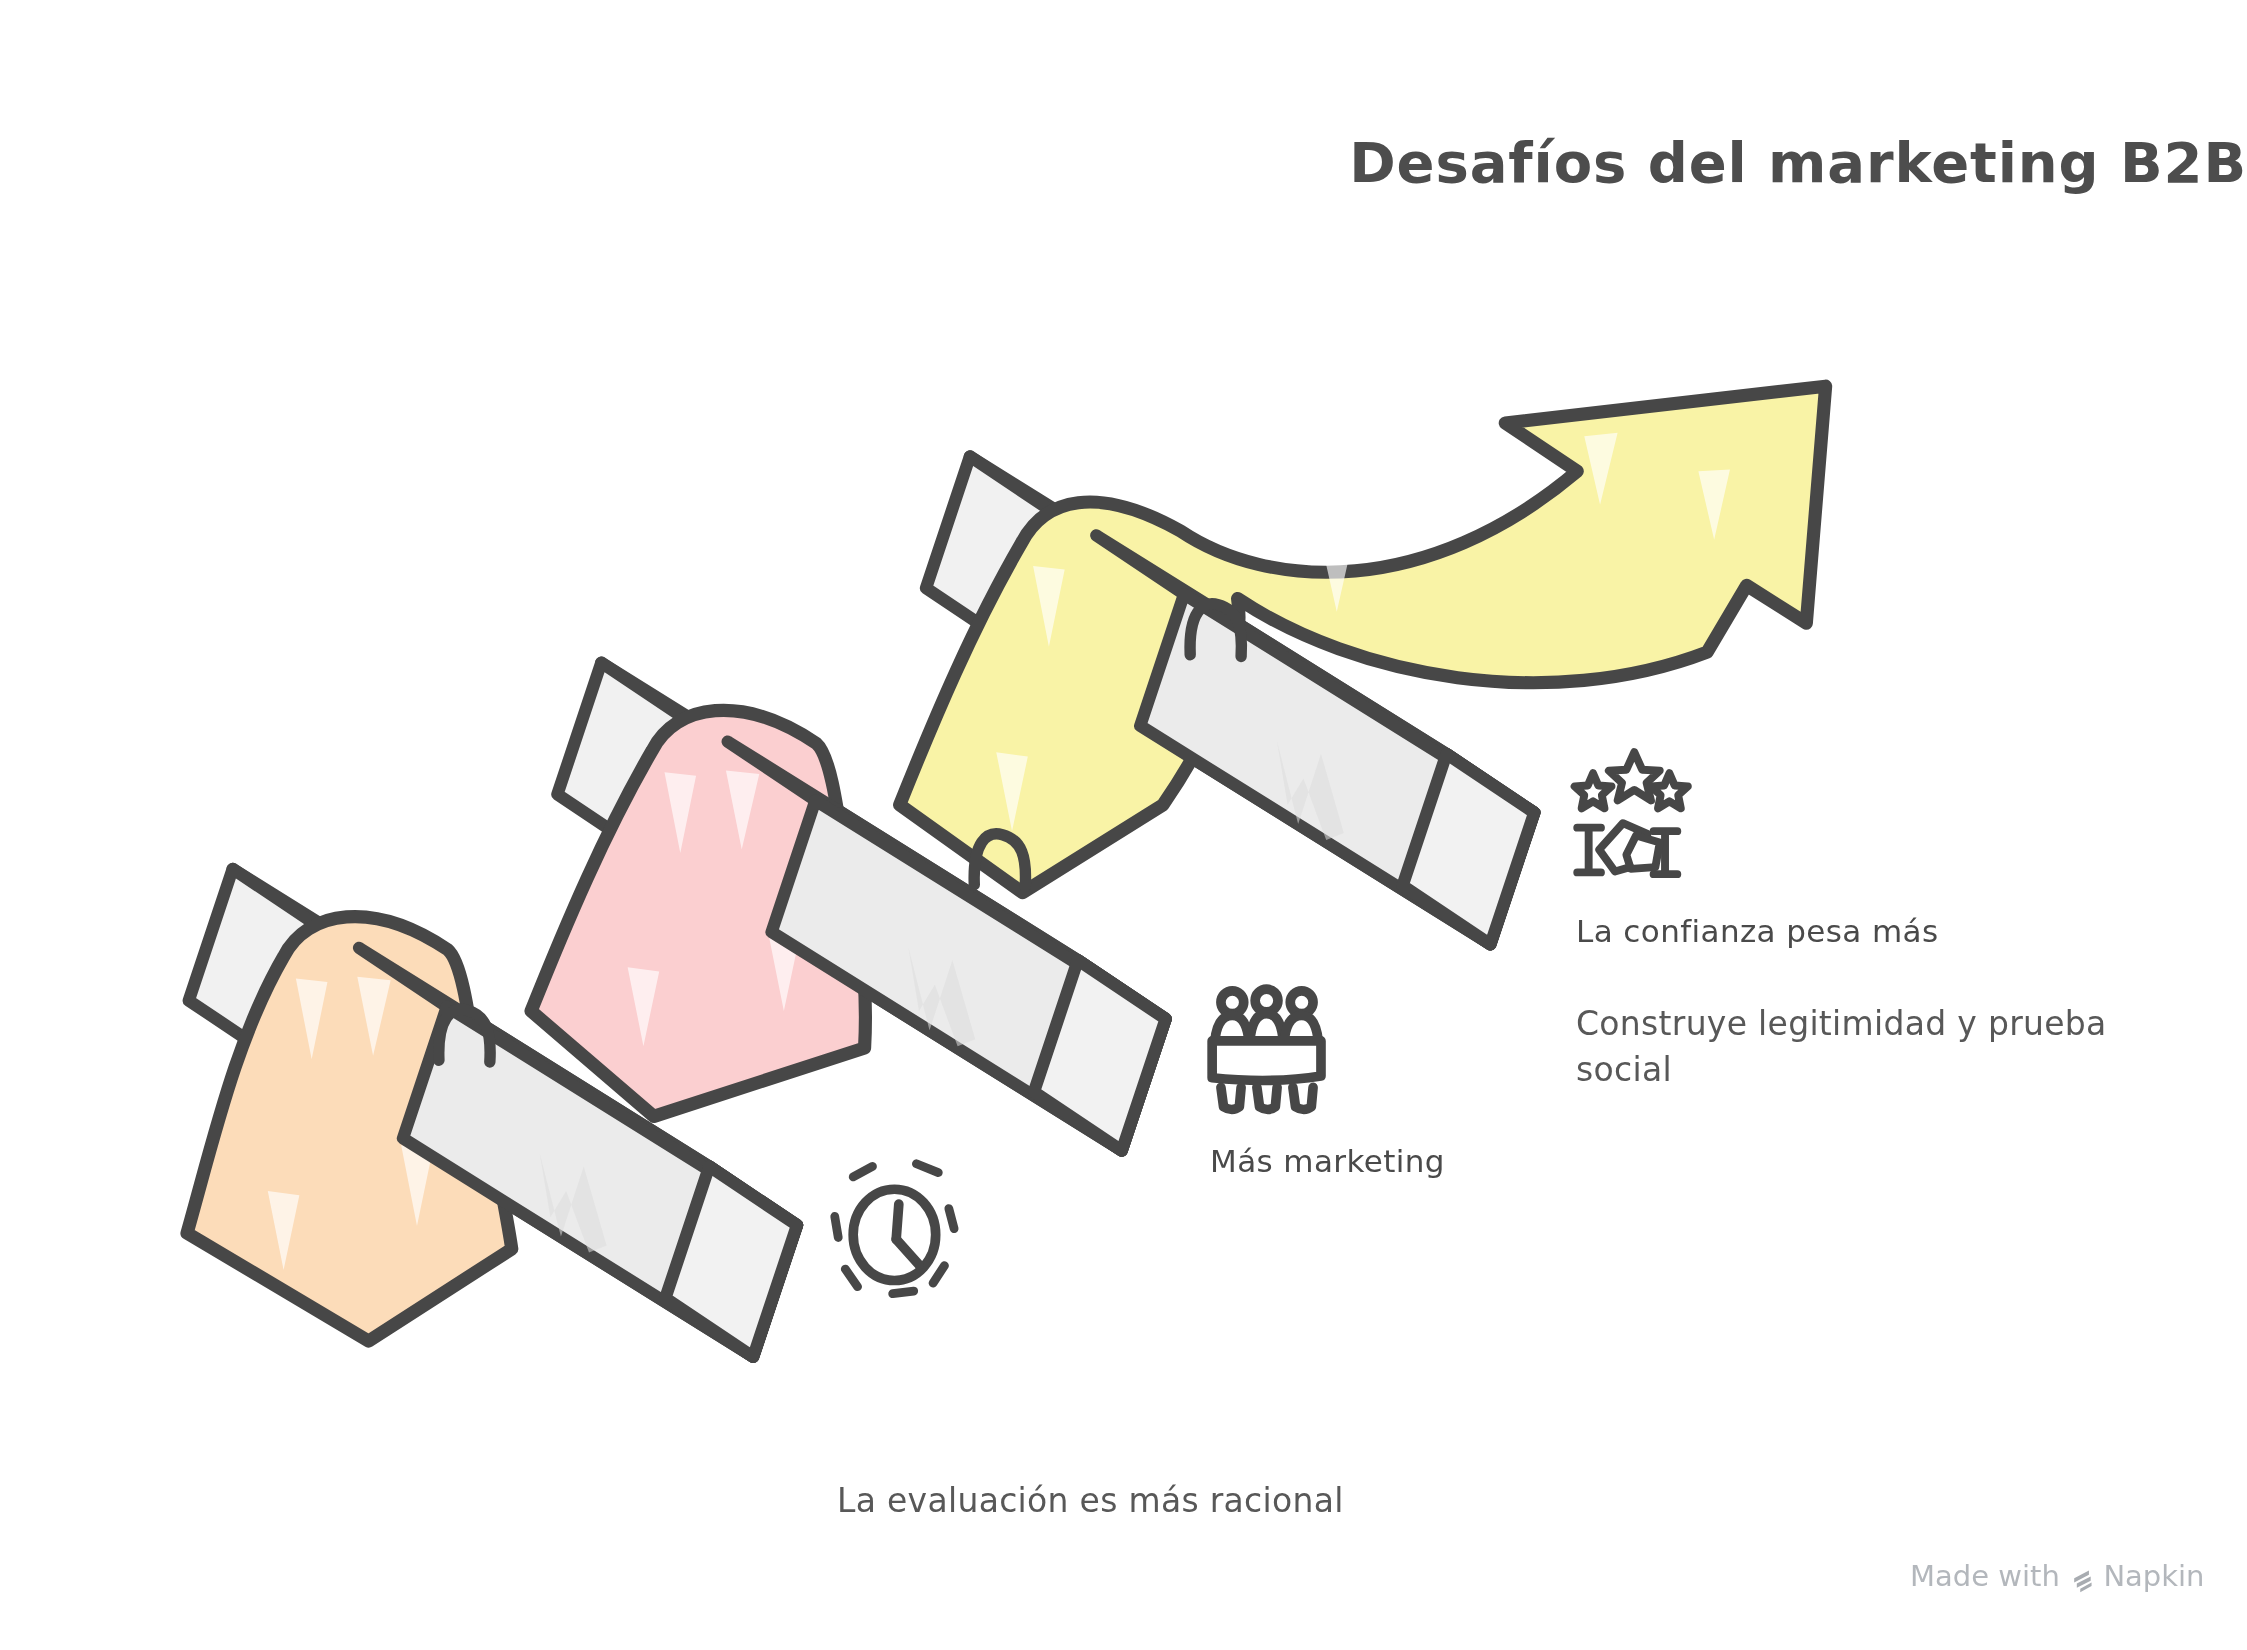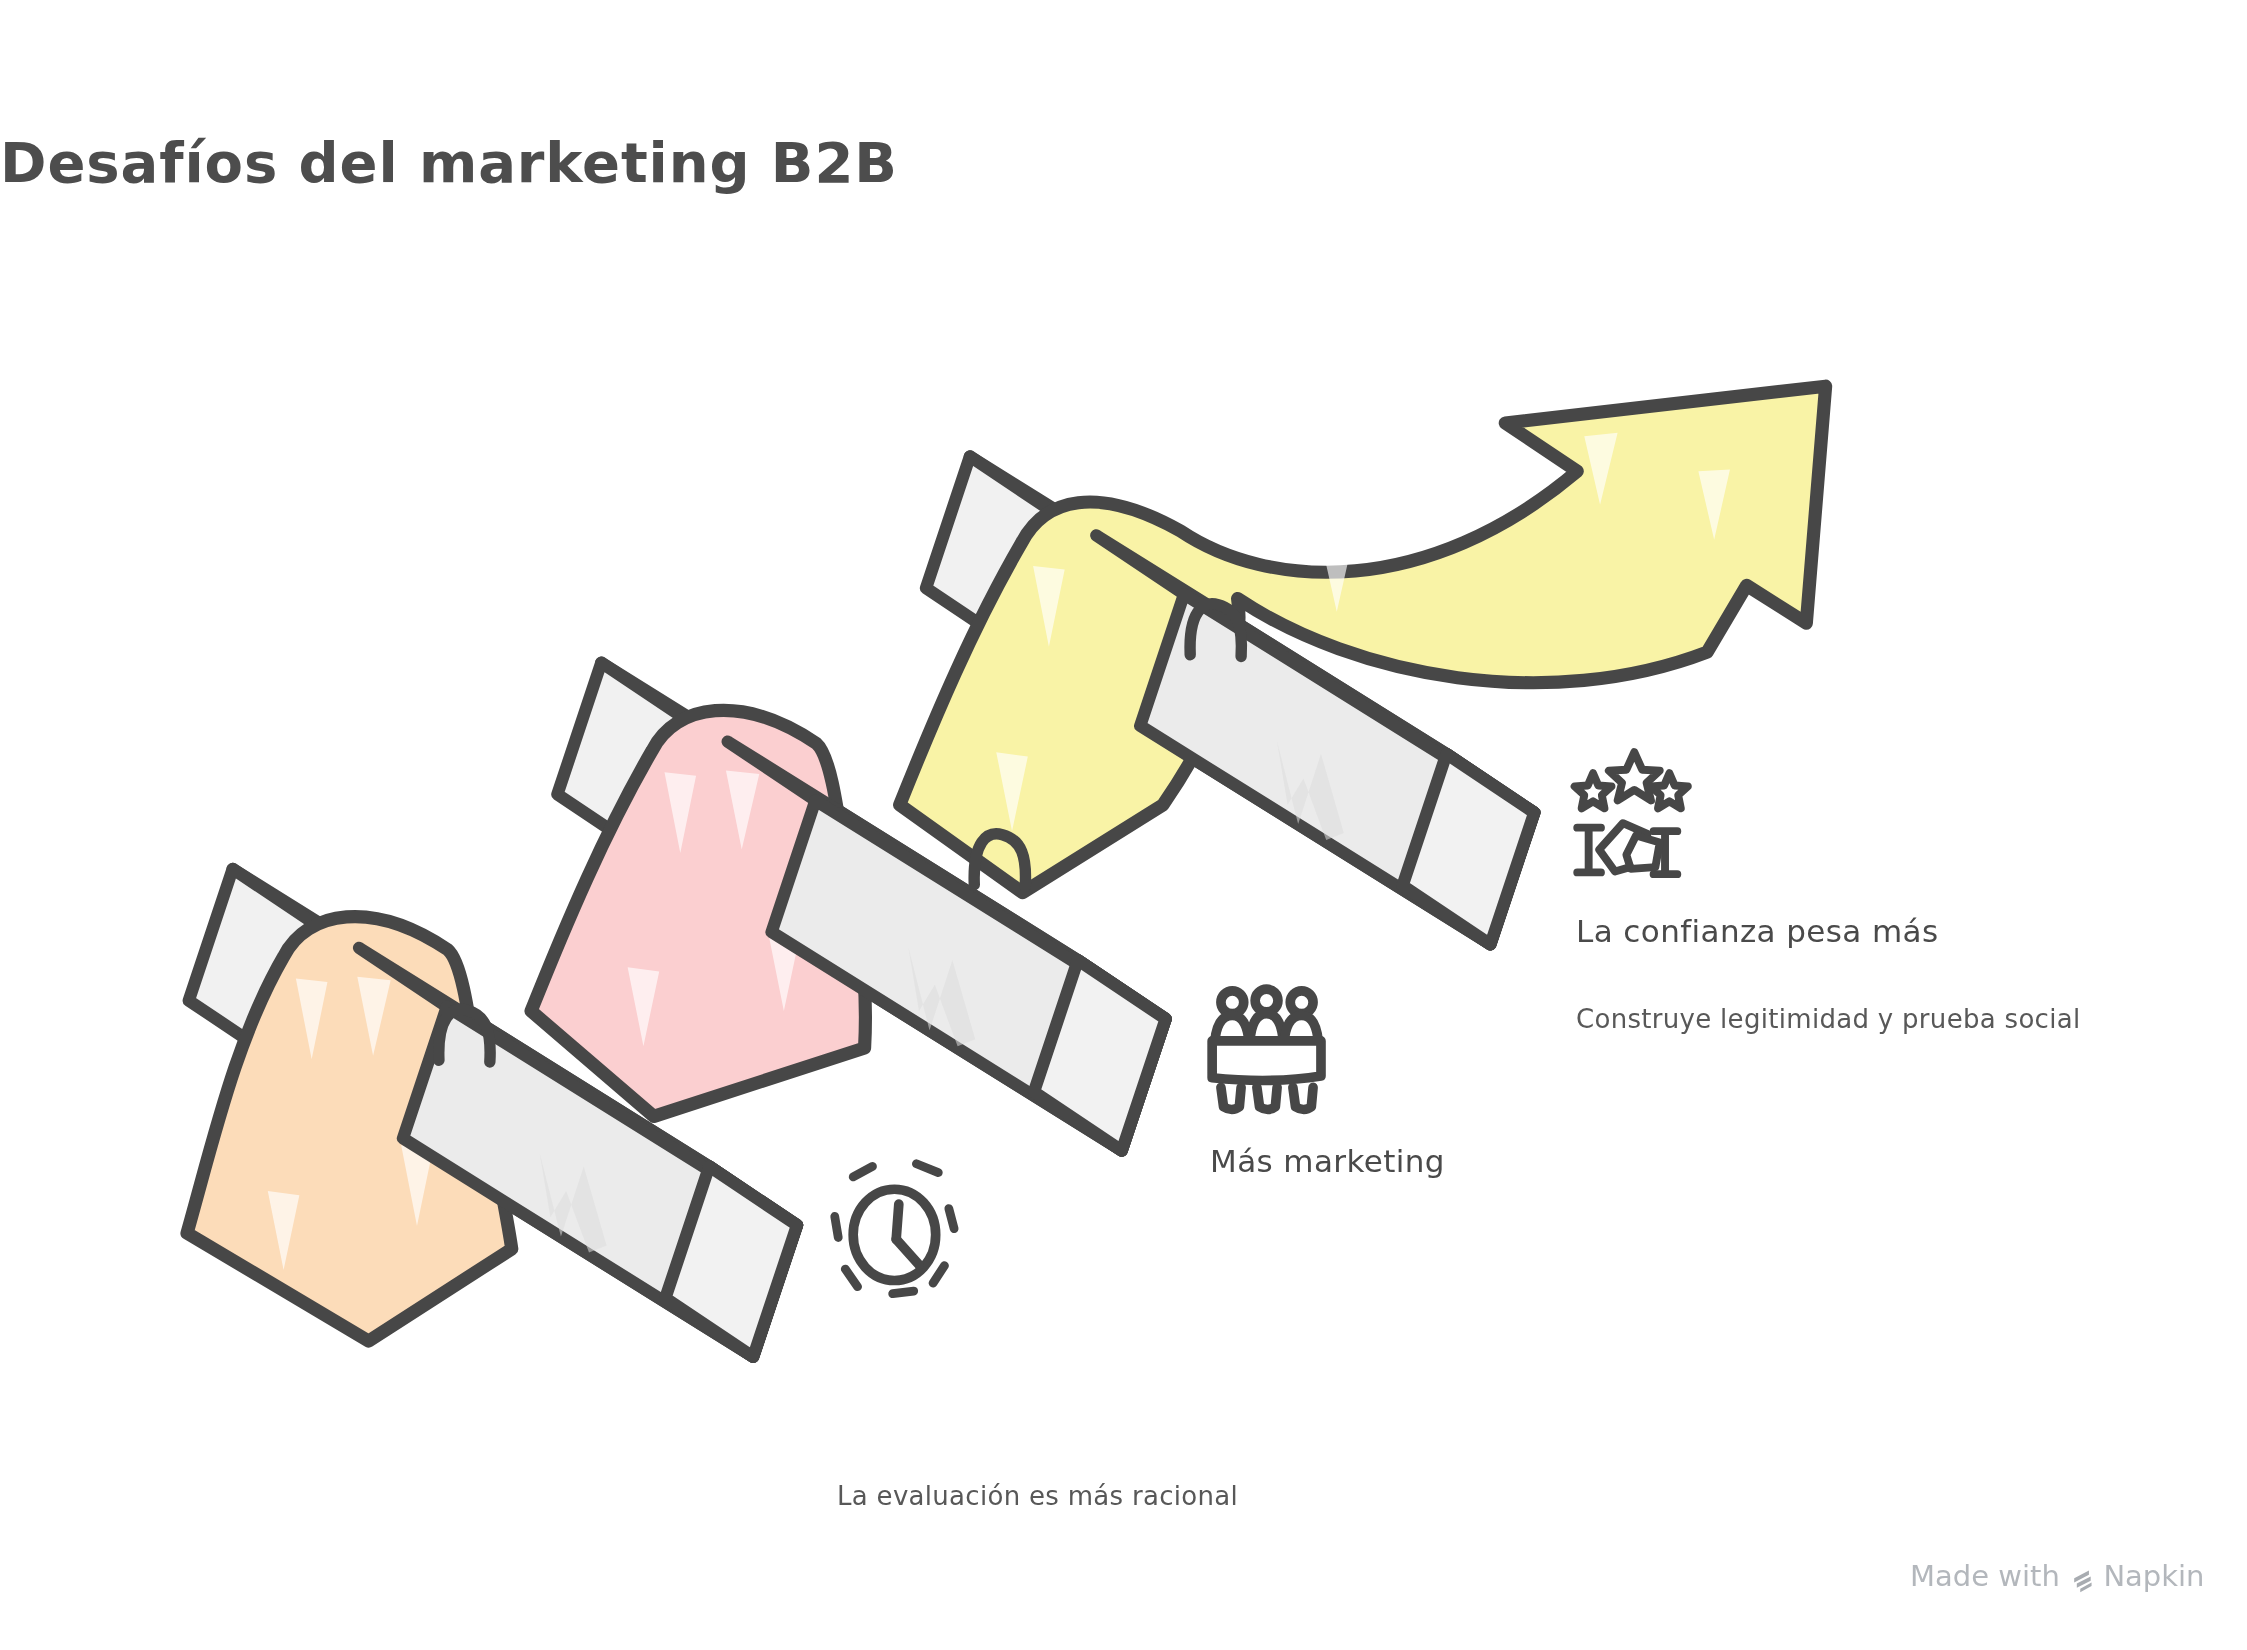--- a/index.html
+++ b/index.html
@@ -2,28 +2,28 @@
 <html style="font-size:14px"><head>
 <meta charset="utf-8">
 <style>
   html,body{margin:0;padding:0;background:#ffffff;}
   .canvas{
     position:relative;width:2247px;height:1650px;background:#ffffff;overflow:hidden;
     font-family:"DejaVu Sans","Liberation Sans",sans-serif;
   }
   .illustration{position:absolute;left:0;top:0;width:2247px;height:1650px;}
   .title{
-    position:absolute;top:130px;left:0;right:0;text-align:left;
+    position:absolute;top:130px;left:0;right:0;text-align:right;
     font-size:56px;font-weight:bold;color:#4d4d4d;letter-spacing:0.9px;
   }
   .step-heading{
     position:absolute;font-size:31px;color:#4a4a4a;line-height:1.42;letter-spacing:0.4px;
   }
   .step-sub{
-    position:absolute;font-size:26px;color:#585858;line-height:1.4;letter-spacing:0.3px;
+    position:absolute;font-size:33px;color:#585858;line-height:1.4;letter-spacing:0.3px;
   }
   .h1{left:837px;top:1322px;width:544px;}
   .s1{left:837px;top:1478px;white-space:nowrap;}
   .h2{left:1210px;top:1139px;white-space:nowrap;}
   .s2{left:1210px;top:1236px;white-space:nowrap;}
   .h3{left:1576px;top:909px;white-space:nowrap;}
   .s3{left:1576px;top:1001px;width:562px;}
   .watermark{
     position:absolute;left:1910px;top:1559px;display:flex;align-items:flex-end;gap:8.8px;
     font-size:29px;color:#b3b7bc;

